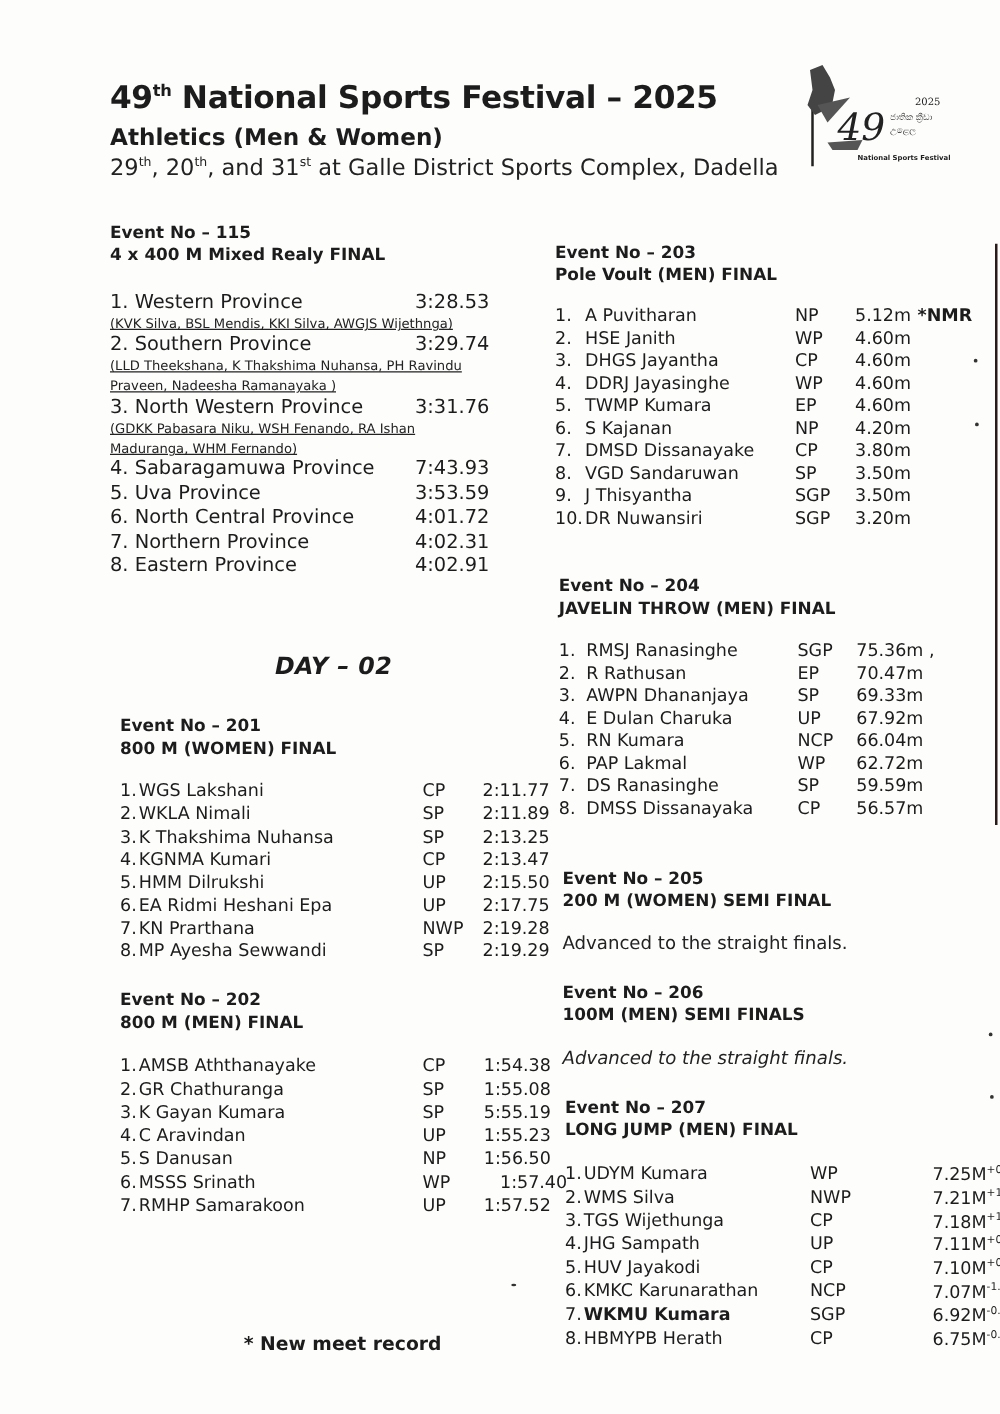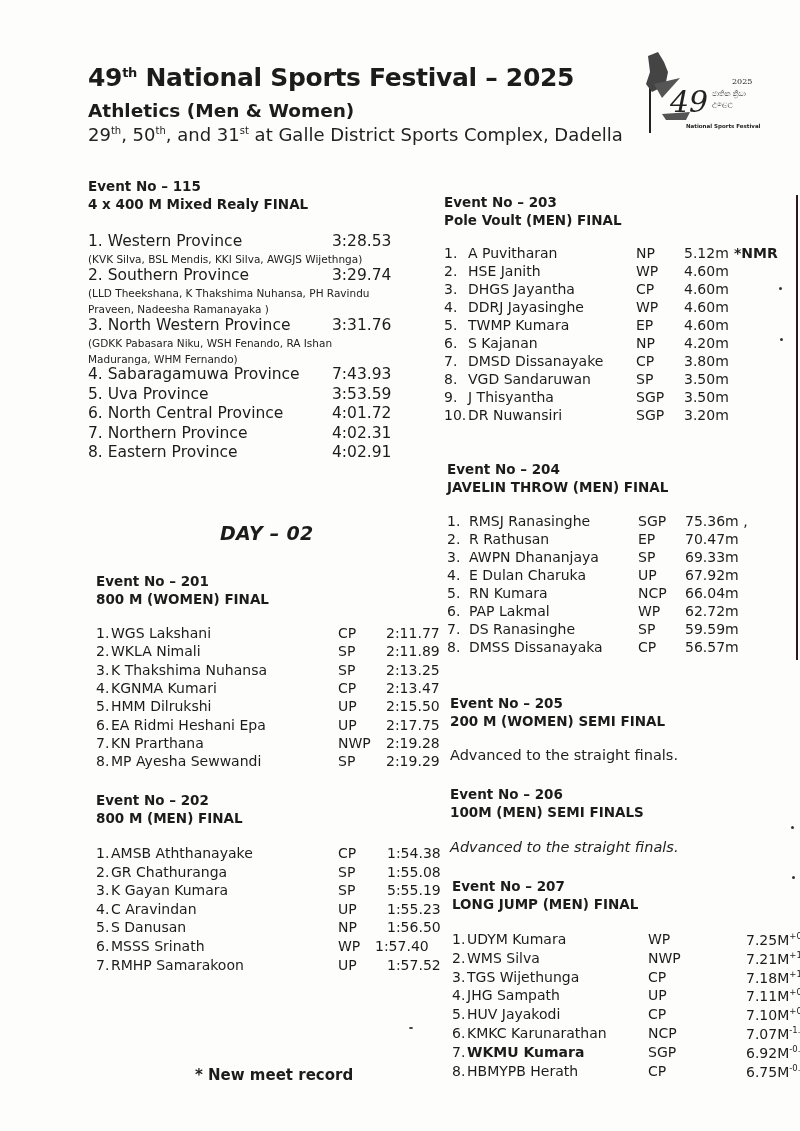--- a/index.html
+++ b/index.html
@@ -15,40 +15,40 @@
   .venue { left: 88px; top: 124px; font-size: 18px; white-space: nowrap; color: #222; }
   .venue sup { font-size: 10px; vertical-align: 7px; }
 
   .logo { left: 640px; top: 48px; width: 120px; height: 90px; }
 
   .ev-no { font-size: 13.5px; font-weight: bold; white-space: nowrap; }
   .ev-name { font-size: 13.5px; font-weight: bold; white-space: nowrap; }
 
   .relay-row { position: absolute; left: 88px; font-size: 15.5px; white-space: nowrap; width: 300px; }
   .relay-row .time { position: absolute; left: 244px; }
-  .relay-team { position: absolute; left: 88px; font-size: 10.5px; white-space: nowrap; line-height: 16px; color: #222; }
+  .relay-team { position: absolute; left: 88px; font-size: 10.5px; white-space: nowrap; line-height: 16px; color: #222; text-decoration: underline; }
 
   .row { position: absolute; font-size: 14px; white-space: nowrap; height: 18px; }
   .row span { position: absolute; top: 0; }
 
   .day { left: 220px; top: 522px; font-size: 19px; font-weight: bold; font-style: italic; letter-spacing: 0.3px; }
   .note { font-size: 14.5px; white-space: nowrap; color: #222; }
   .note.it { font-style: italic; }
   .footnote { left: 195px; top: 1066px; font-size: 15px; font-weight: bold; white-space: nowrap; }
   .lj-wind { font-size: 8.5px; vertical-align: 6px; }
   .right-border { left: 796px; top: 195px; width: 2px; height: 465px; background: #2a1a1a; }
   .dot { width: 3px; height: 3px; border-radius: 50%; background: #333; }
 </style>
 </head>
 <body>
 
 <div class="abs title"><span>49</span><sup>th</sup><span> National Sports Festival – 2025</span></div>
 <div class="abs subtitle">Athletics (Men &amp; Women)</div>
 <div class="abs venue">
-  <span>29</span><sup>th</sup><span>, 50</span><sup>th</sup><span>, and 31</span><sup>st</sup><span> at Galle District Sports Complex, Dadella</span>
+  <span>29</span><sup>th</sup><span>, 20</span><sup>th</sup><span>, and 31</span><sup>st</sup><span> at Galle District Sports Complex, Dadella</span>
 </div>
 
 <div class="abs logo">
   <svg width="120" height="90" viewBox="0 0 120 90">
     <line x1="10" y1="40" x2="10" y2="85" stroke="#222" stroke-width="2"></line>
     <path d="M8 8 L18 4 L24 14 L28 24 L26 34 L20 40 L12 44 L6 36 L10 24 Z" fill="#444"></path>
     <path d="M14 36 L40 30 L22 50 Z" fill="#555"></path>
     <path d="M22 66 L50 64 L46 72 L26 72 Z" fill="#555"></path>
     <text x="30" y="64" font-family="DejaVu Serif, serif" font-style="italic" font-size="30" fill="#222">49</text>
     <text x="92" y="36" font-family="DejaVu Serif, serif" font-size="8" fill="#222">2025</text>
@@ -163,21 +163,21 @@
     <div class="row" style="left: 96px; top: 919.4px; font-size: 14px;">
       <span style="left: 0px;">5.</span>
       <span style="left: 15px;">S Danusan</span>
       <span style="left: 242px;">NP</span>
       <span style="left: 291px;">1:56.50</span>
     </div>
     <div class="row" style="left: 96px; top: 938px; font-size: 14px;">
       <span style="left: 0px;">6.</span>
       <span style="left: 15px;">MSSS Srinath</span>
       <span style="left: 242px;">WP</span>
-      <span style="left: 279px;">1:57.40</span>
+      <span style="left: 304px;">1:57.40</span>
     </div>
     <div class="row" style="left: 96px; top: 956.6px; font-size: 14px;">
       <span style="left: 0px;">7.</span>
       <span style="left: 15px;">RMHP Samarakoon</span>
       <span style="left: 242px;">UP</span>
       <span style="left: 291px;">1:57.52</span>
     </div>
   </div>
 
 <div class="abs ev-no" style="left:444px; top:194px;">Event No – 203</div>

